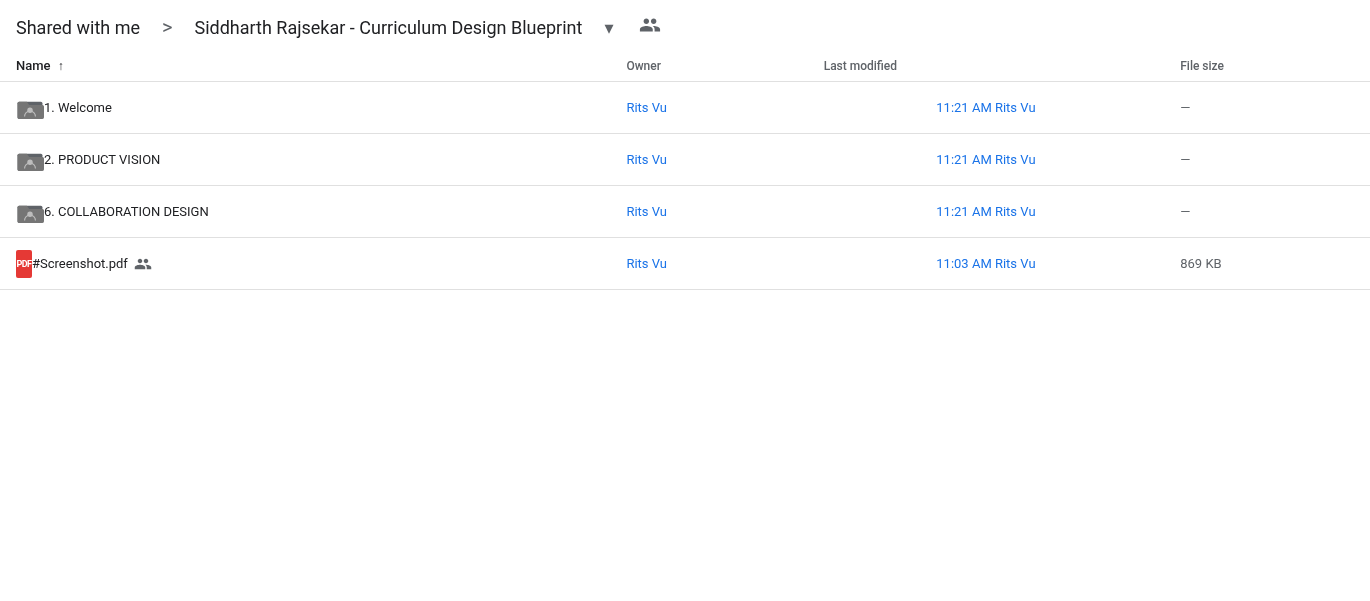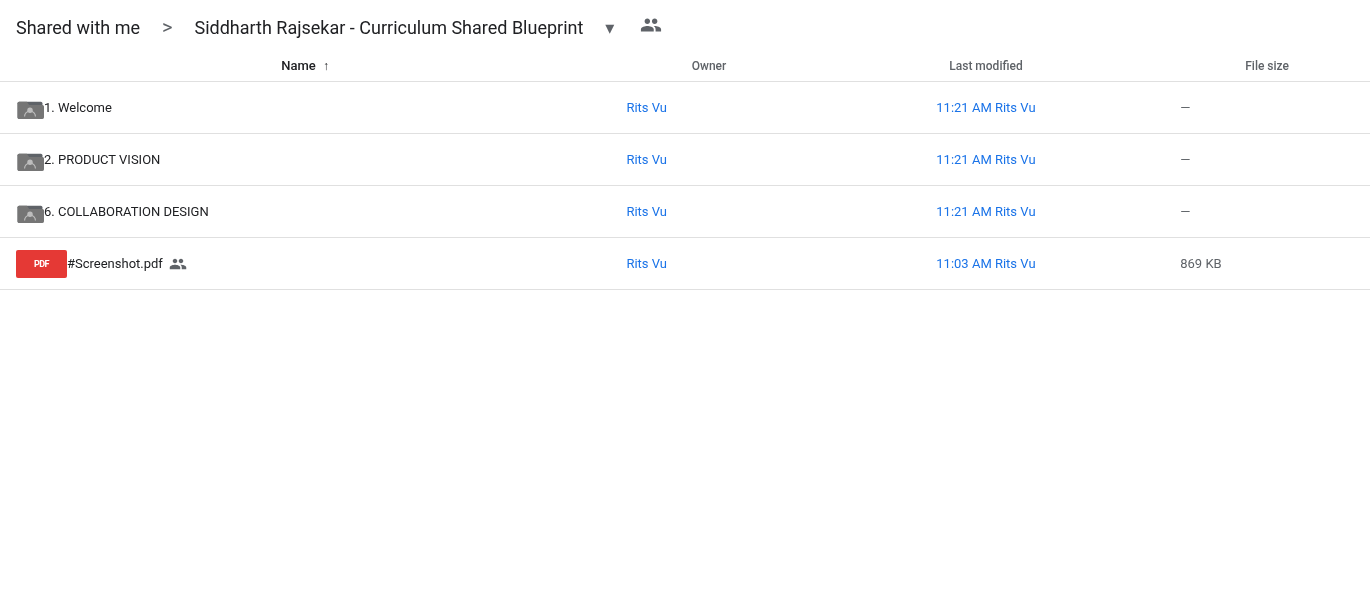--- a/index.html
+++ b/index.html
@@ -46,21 +46,21 @@
 
     
     .file-table {
       width: 100%;
       border-collapse: collapse;
     }
     .file-table thead tr {
       border-bottom: 1px solid #e0e0e0;
     }
     .file-table th {
-      text-align: center;
+      text-align: left;
       padding: 8px 16px;
       font-size: 12px;
       font-weight: 500;
       color: #5f6368;
       white-space: nowrap;
     }
     .file-table th.name-col {
       color: #202124;
       font-size: 13px;
       font-weight: 500;
@@ -108,40 +108,40 @@
       white-space: nowrap;
       cursor: pointer;
       text-align: center;
     }
     .size-col {
       font-size: 13px;
       color: #5f6368;
       white-space: nowrap;
     }
     .pdf-icon {
-      width: 51px;
+      width: 16px;
       height: 28px;
       background: #e53935;
       border-radius: 2px;
       display: flex;
       align-items: center;
       justify-content: center;
       color: #fff;
       font-size: 9px;
       font-weight: 700;
       flex-shrink: 0;
     }
   </style>
 </head>
 <body>
 
 <div class="breadcrumb">
   <a class="breadcrumb-link">Shared with me</a>
   <span class="breadcrumb-separator">&gt;</span>
-  <span class="breadcrumb-current">Siddharth Rajsekar - Curriculum Shared Blueprint</span>
+  <span class="breadcrumb-current">Siddharth Rajsekar - Curriculum Design Blueprint</span>
   <span class="breadcrumb-dropdown">▾</span>
   <span class="breadcrumb-people-icon">
     <svg width="22" height="22" viewBox="0 0 24 24" fill="none" xmlns="http://www.w3.org/2000/svg">
       <path d="M16 11c1.66 0 2.99-1.34 2.99-3S17.66 5 16 5c-1.66 0-3 1.34-3 3s1.34 3 3 3zm-8 0c1.66 0 2.99-1.34 2.99-3S9.66 5 8 5C6.34 5 5 6.34 5 8s1.34 3 3 3zm0 2c-2.33 0-7 1.17-7 3.5V19h14v-2.5c0-2.33-4.67-3.5-7-3.5zm8 0c-.29 0-.62.02-.97.05 1.16.84 1.97 1.97 1.97 3.45V19h6v-2.5c0-2.33-4.67-3.5-7-3.5z" fill="#5f6368"></path>
     </svg>
   </span>
 </div>
 
 <table class="file-table">
   <thead>

